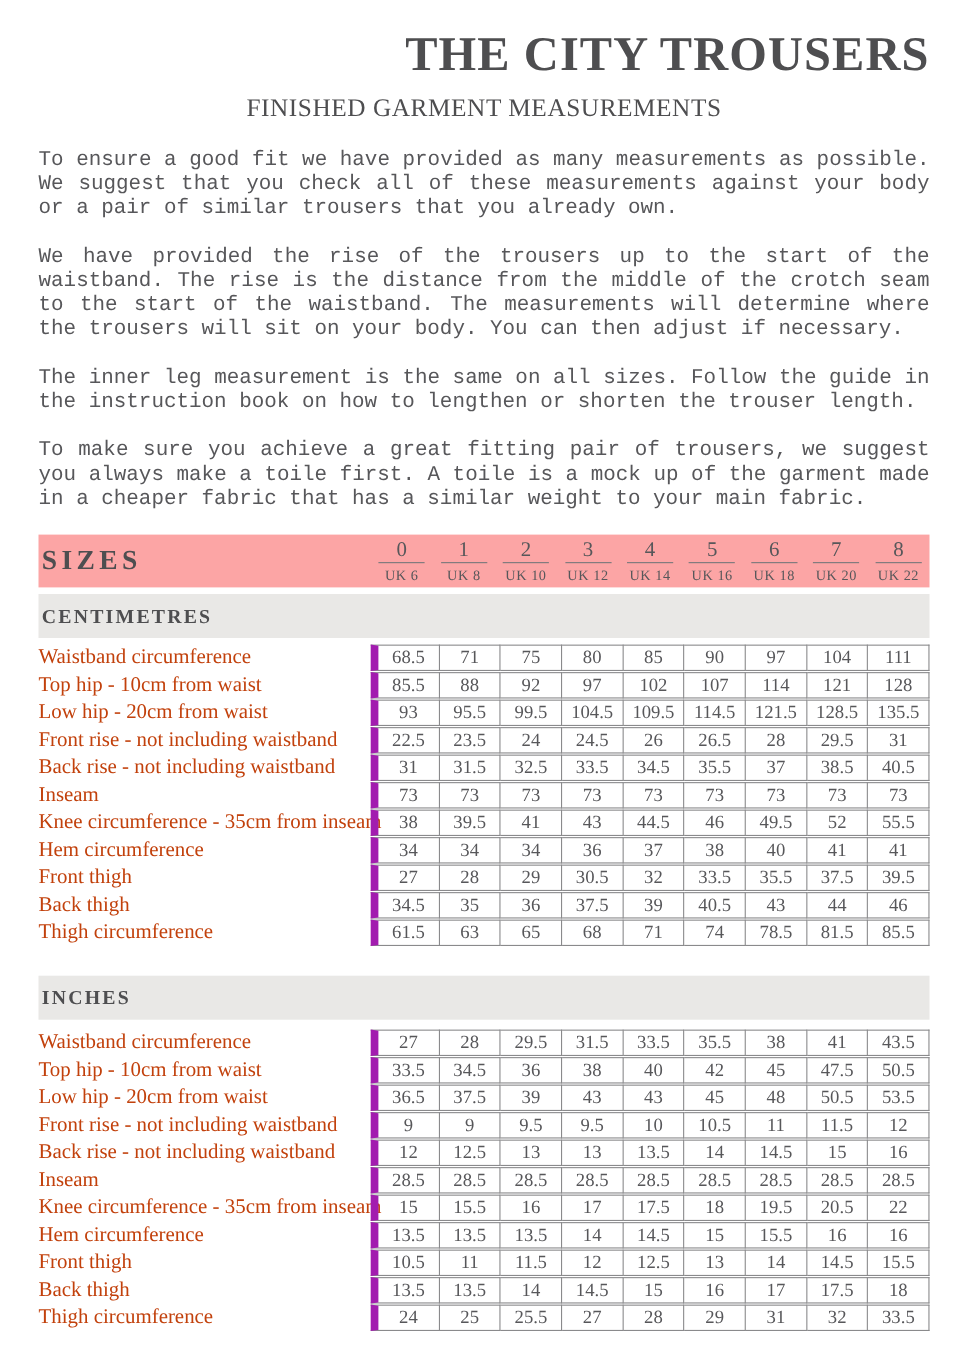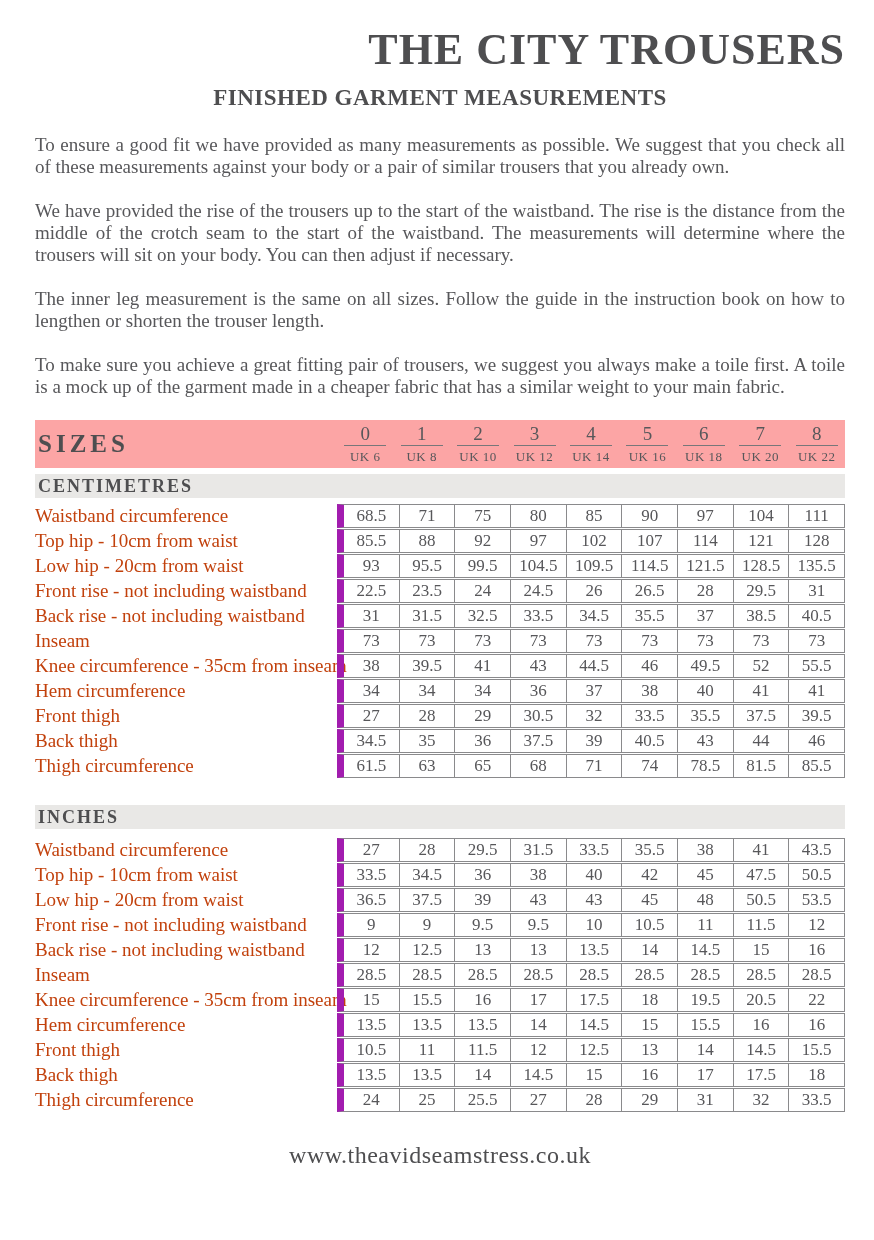--- a/index.html
+++ b/index.html
@@ -12,25 +12,25 @@
   }
   .page { padding: 0 29px 0 35px; }
 
   .doc-title {
     margin-top: 30px; text-align: right;
     font-size: 44px; line-height: 40px; font-weight: 700;
     letter-spacing: 1px; color: #4e4e50;
   }
   .doc-subtitle {
     margin-top: 15px; text-align: center;
-    font-size: 23px; line-height: 26px; font-weight: 700;
+    font-size: 23px; line-height: 26px; font-weight: 400;
     letter-spacing: 0.5px; color: #4e4e50;
   }
 
-  .intro { margin-top: 23px; }
+  .intro { margin-top: 23px; font-family: Liberation Mono, monospace; }
   .intro p {
     font-size: 19px; line-height: 22px;
     margin-bottom: 22px; text-align: justify;
     color: #57575a;
   }
 
   .sizes-bar {
     display: flex; align-items: center;
     background: #fca5a5; height: 48px;
   }
@@ -42,21 +42,21 @@
   .size-cols { flex: 1; display: flex; }
   .size-col { flex: 1; display: flex; flex-direction: column; align-items: center; }
   .size-num {
     display: block; width: 42px; text-align: center;
     font-size: 19px; line-height: 20px; padding-bottom: 1px;
     border-bottom: 1px solid #77777a;
   }
   .size-uk { font-size: 13px; letter-spacing: 0.5px; margin-top: 3px; white-space: nowrap; }
 
   .section-bar {
-    background: #e9e8e6; height: 24px; margin-top: 6px;
+    background: #e9e8e6; height: 40px; margin-top: 6px;
     display: flex; align-items: center; padding-left: 3px;
     font-size: 18px; font-weight: 700; letter-spacing: 2px;
     color: #4e4e50;
   }
   .section-bar.inches-bar { margin-top: 27px; }
 
   .m-table { margin-top: 6px; }
   .inches-section .m-table { margin-top: 9px; }
   .m-row { display: flex; align-items: stretch; height: 24px; margin-bottom: 1px; }
   .m-label {

